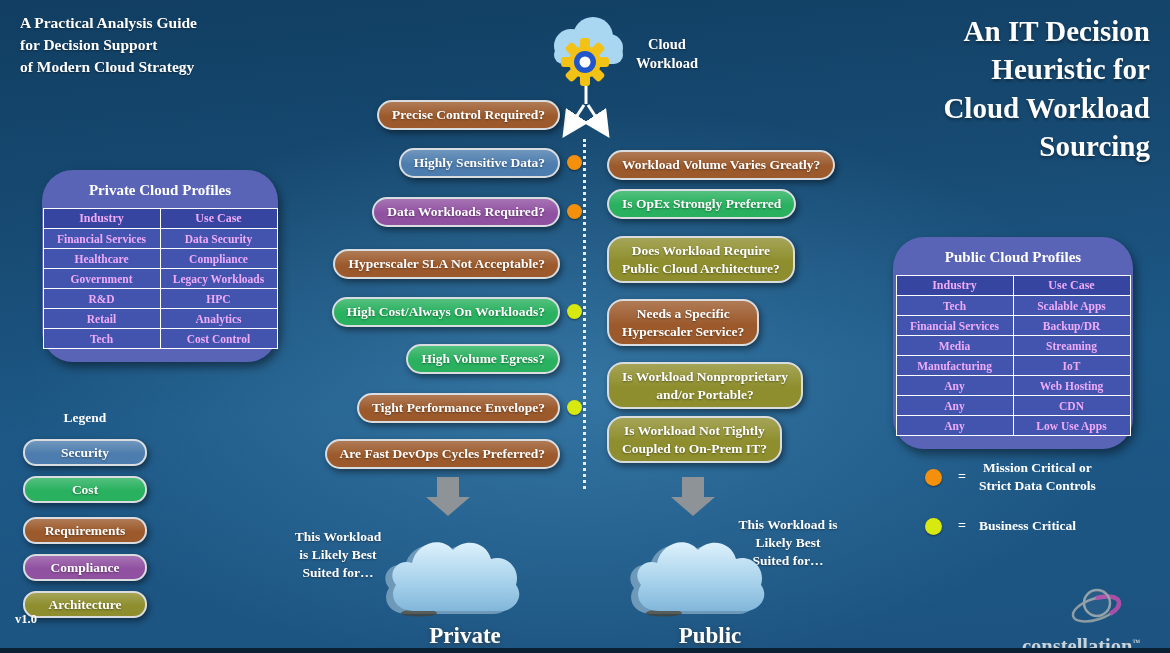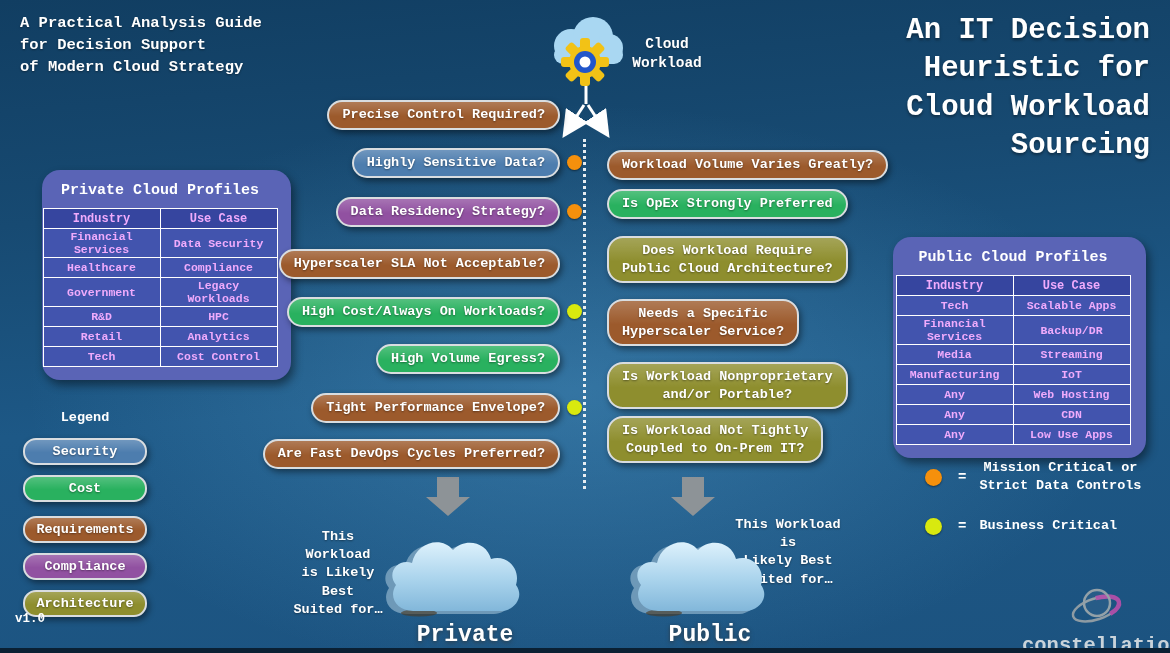--- a/index.html
+++ b/index.html
@@ -1,18 +1,18 @@
 <!DOCTYPE html>
 <html><head>
 <meta charset="utf-8">
 <style>
   html,body { margin:0; padding:0; background:#0a1e31; }
   .canvas {
     position:relative; width:1170px; height:653px; overflow:hidden;
-    font-family:Liberation Mono, monospace; color:#fff;
+    font-family:Liberation Serif, serif; color:#fff;
     background:
       radial-gradient(ellipse 760px 400px at 49% 60%, rgba(95,170,215,.35) 0%, rgba(95,170,215,0) 72%),
       linear-gradient(175deg, #113e62 0%, #174a72 30%, #1d5886 58%, #1c5380 100%);
   }
   .overlay { position:absolute; left:0; top:0; pointer-events:none; }
 
   .title-left {
     position:absolute; left:20px; top:12px; font-size:15.5px; font-weight:bold;
     line-height:1.42; white-space:pre-line; text-shadow:0 1px 2px rgba(0,0,0,.4);
   }
@@ -40,22 +40,22 @@
     background-image:linear-gradient(180deg, rgba(255,255,255,.2), rgba(255,255,255,0) 55%);
     text-shadow:0 1px 2px rgba(0,0,0,.4);
   }
   .qrow { position:absolute; display:flex; align-items:center; gap:7px; }
   .qrow-left { right:588px; justify-content:flex-end; }
   .qrow-right { left:607px; }
   .ind-dot { width:15px; height:15px; border-radius:50%; flex:0 0 auto; box-shadow:0 1px 2px rgba(0,0,0,.45); }
   .ind-dot.big { width:17px; height:17px; }
 
   .profile-card {
-    position:absolute; background:#5a64b6; border-radius:18px;
-    box-shadow:3px 5px 10px rgba(0,0,0,.45); padding:10px 13px 13px 0;
+    position:absolute; background:#5a64b6; border-radius:31px;
+    box-shadow:3px 5px 10px rgba(0,0,0,.45); padding:10px 0 13px 0;
   }
   .profile-card h2 { margin:2px 8px 9px; text-align:center; font-size:15px; font-weight:bold; color:#fff; }
   .card-private { left:42px; top:170px; width:236px; }
   .card-public  { left:893px; top:237px; width:240px; }
   .profile-table { border-collapse:collapse; margin:0 auto; }
   .profile-table th, .profile-table td {
     border:1.5px solid #fff; text-align:center; color:#f0abfc;
     font-weight:bold; padding:1px 4px; height:17px;
   }
   .profile-table th { background:#36459f; font-size:12px; width:108px; }
@@ -243,21 +243,21 @@
   <div id="left-questions">
       <div class="qrow qrow-left" style="top: 100px;">
         <div class="pill" style="background-color: rgb(156, 90, 44);">Precise Control Required?</div>
         <span class="ind-dot" style="visibility: hidden;"></span>
       </div>
       <div class="qrow qrow-left" style="top: 148px;">
         <div class="pill" style="background-color: rgb(77, 125, 174);">Highly Sensitive Data?</div>
         <span class="ind-dot" style="background-color: rgb(245, 144, 12);"></span>
       </div>
       <div class="qrow qrow-left" style="top: 197px;">
-        <div class="pill" style="background-color: rgb(145, 81, 161);">Data Residency Strategy?</div>
+        <div class="pill" style="background-color: rgb(145, 81, 161);">Data Workloads Required?</div>
         <span class="ind-dot" style="background-color: rgb(245, 144, 12);"></span>
       </div>
       <div class="qrow qrow-left" style="top: 249px;">
         <div class="pill" style="background-color: rgb(156, 90, 44);">Hyperscaler SLA Not Acceptable?</div>
         <span class="ind-dot" style="visibility: hidden;"></span>
       </div>
       <div class="qrow qrow-left" style="top: 297px;">
         <div class="pill" style="background-color: rgb(41, 177, 95);">High Cost/Always On Workloads?</div>
         <span class="ind-dot" style="background-color: rgb(216, 233, 15);"></span>
       </div>

